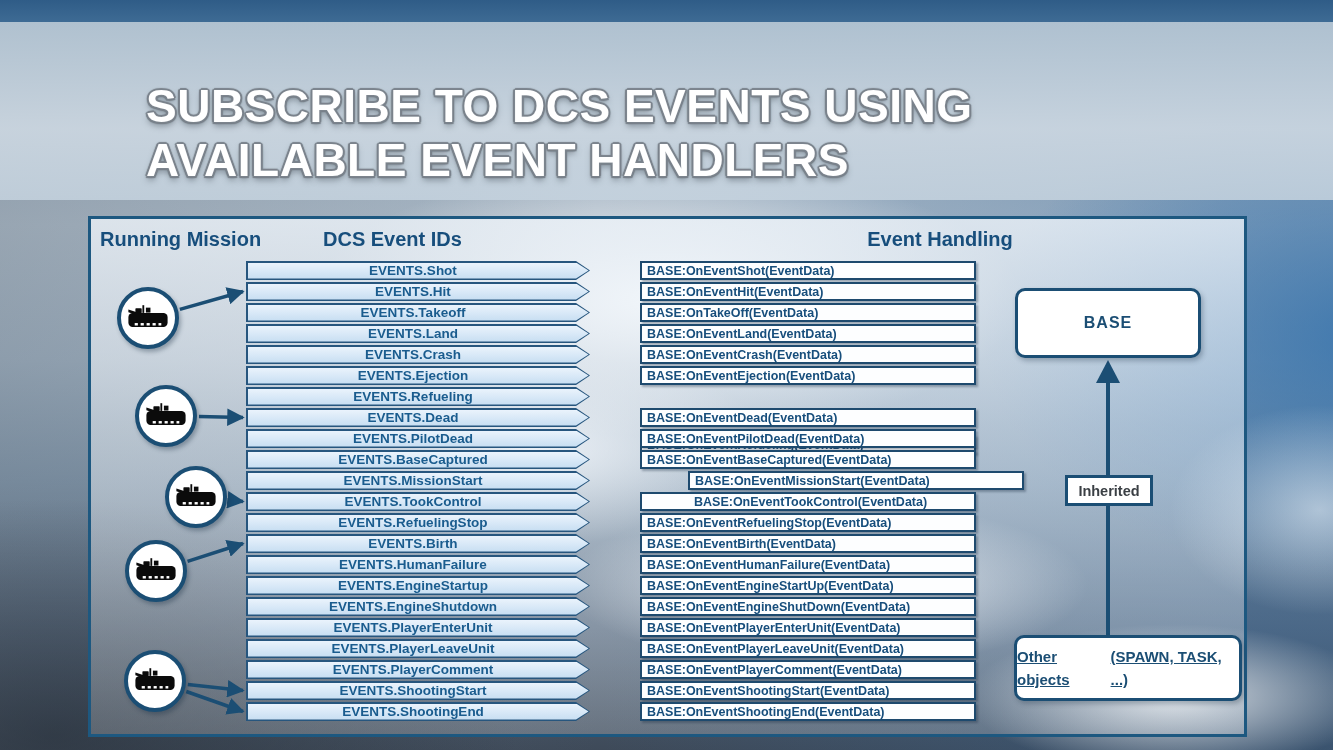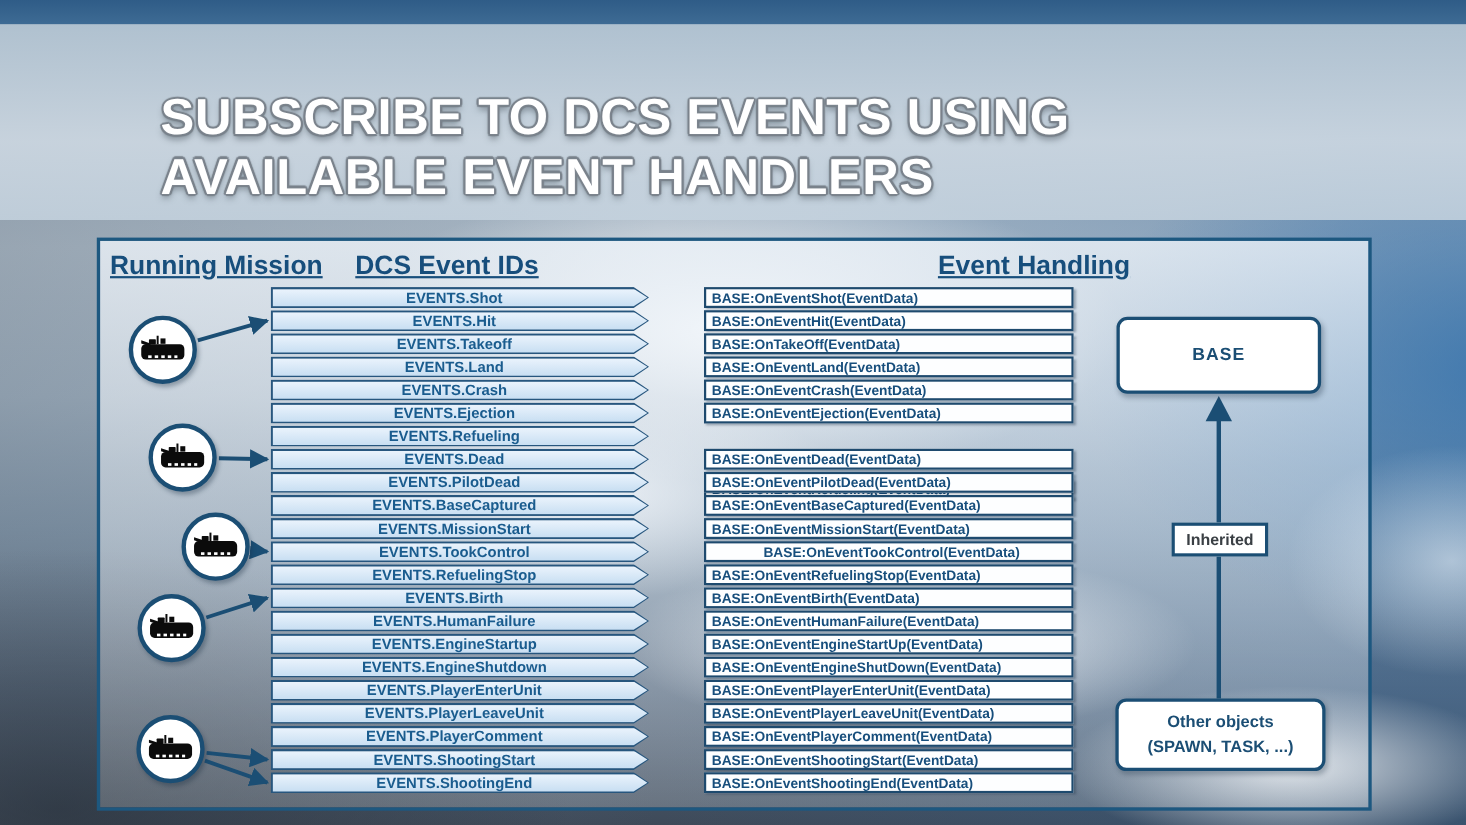--- a/index.html
+++ b/index.html
@@ -27,21 +27,21 @@
     letter-spacing:.5px;line-height:54px;color:#fff;
     text-shadow:0 0 2px #8a9099,
       -2px 0 1px #78808a,2px 0 1px #78808a,0 -2px 1px #78808a,0 2px 1px #78808a,
       -1.5px -1.5px 1px #78808a,1.5px -1.5px 1px #78808a,-1.5px 1.5px 1px #78808a,1.5px 1.5px 1px #78808a,
       0 4px 6px rgba(70,80,90,.55);}
 
   
   .panel{position:absolute;left:88px;top:216px;width:1159px;height:521px;
     border:3px solid #1d5880;
     background:linear-gradient(180deg,rgba(238,244,250,.78) 0%,rgba(238,244,250,.5) 40%,rgba(242,247,251,.22) 100%);}
-  .hdr{position:absolute;font-weight:700;color:#174e7c;font-size:24px;white-space:nowrap;text-decoration:underline;}
+  .hdr{position:absolute;font-weight:700;color:#174e7c;font-size:20px;white-space:nowrap;}
   .hdr-running{left:9px;top:9px;}
   .hdr-ids{left:232px;top:9px;}
   .hdr-handling{left:698px;top:9px;width:302px;text-align:center;}
 
   
   .ev-row{position:absolute;left:155px;width:344px;height:19px;background:#27567e;
     clip-path:polygon(0 0,calc(100% - 14px) 0,100% 50%,calc(100% - 14px) 100%,0 100%);
     filter:drop-shadow(2px 2.5px 2px rgba(25,45,65,.4));}
   .ev-fill{position:absolute;inset:1.5px;background:linear-gradient(180deg,#eaf3fc,#c7def2);
     clip-path:polygon(0 0,calc(100% - 12.5px) 0,100% 50%,calc(100% - 12.5px) 100%,0 100%);
@@ -60,24 +60,24 @@
     box-shadow:2px 3px 4px rgba(25,45,65,.35);}
 
   
   .base-box{position:absolute;left:924px;top:69px;width:186px;height:70px;background:#fff;
     border:3px solid #1b4e74;border-radius:10px;display:flex;align-items:center;justify-content:center;
     font-size:16px;font-weight:700;letter-spacing:1px;color:#1b4e74;
     box-shadow:2px 3px 5px rgba(25,45,65,.3);}
   .inherited-box{position:absolute;left:974px;top:256px;width:88px;height:31px;background:#fff;
     border:3px solid #1b4e74;display:flex;align-items:center;justify-content:center;
     font-size:14.5px;font-weight:700;color:#3a3f44;}
-  .other-box{position:absolute;left:923px;top:416px;width:191px;height:66px;background:#fff;
-    border:3px solid #1b4e74;border-radius:10px;display:flex;flex-direction:column;
+  .other-box{position:absolute;left:923px;top:416px;width:228px;height:66px;background:#fff;
+    border:3px solid #1b4e74;border-radius:10px;display:flex;flex-direction:row;
     align-items:center;justify-content:center;font-size:15px;font-weight:700;color:#1b4e74;
-    line-height:23px;box-shadow:2px 3px 5px rgba(25,45,65,.3);}
+    line-height:23px;box-shadow:2px 3px 5px rgba(25,45,65,.3);text-decoration:underline;}
 
   .overlay-svg{position:absolute;inset:0;width:1153px;height:515px;pointer-events:none;}
 </style>
 </head>
 <body>
 
 <div class="slide">
   <div class="sky"></div>
   <div class="top-strip"></div>
 
@@ -245,21 +245,21 @@
         </div>
         <div class="hd-row" style="top: 189px;">
           <span>BASE:OnEventDead(EventData)</span>
         </div>
         <div class="hd-row" style="top: 210px;">
           <span>BASE:OnEventPilotDead(EventData)</span>
         </div>
         <div class="hd-row" style="top: 231px;">
           <span>BASE:OnEventBaseCaptured(EventData)</span>
         </div>
-        <div class="hd-row" style="top: 252px;">
+        <div class="hd-row" style="top: 252px; margin-left: 48px;">
           <span>BASE:OnEventMissionStart(EventData)</span>
         </div>
         <div class="hd-row" style="top: 273px; padding-left: 47px;">
           <span>BASE:OnEventTookControl(EventData)</span>
         </div>
         <div class="hd-row" style="top: 294px;">
           <span>BASE:OnEventRefuelingStop(EventData)</span>
         </div>
         <div class="hd-row" style="top: 315px;">
           <span>BASE:OnEventBirth(EventData)</span>

